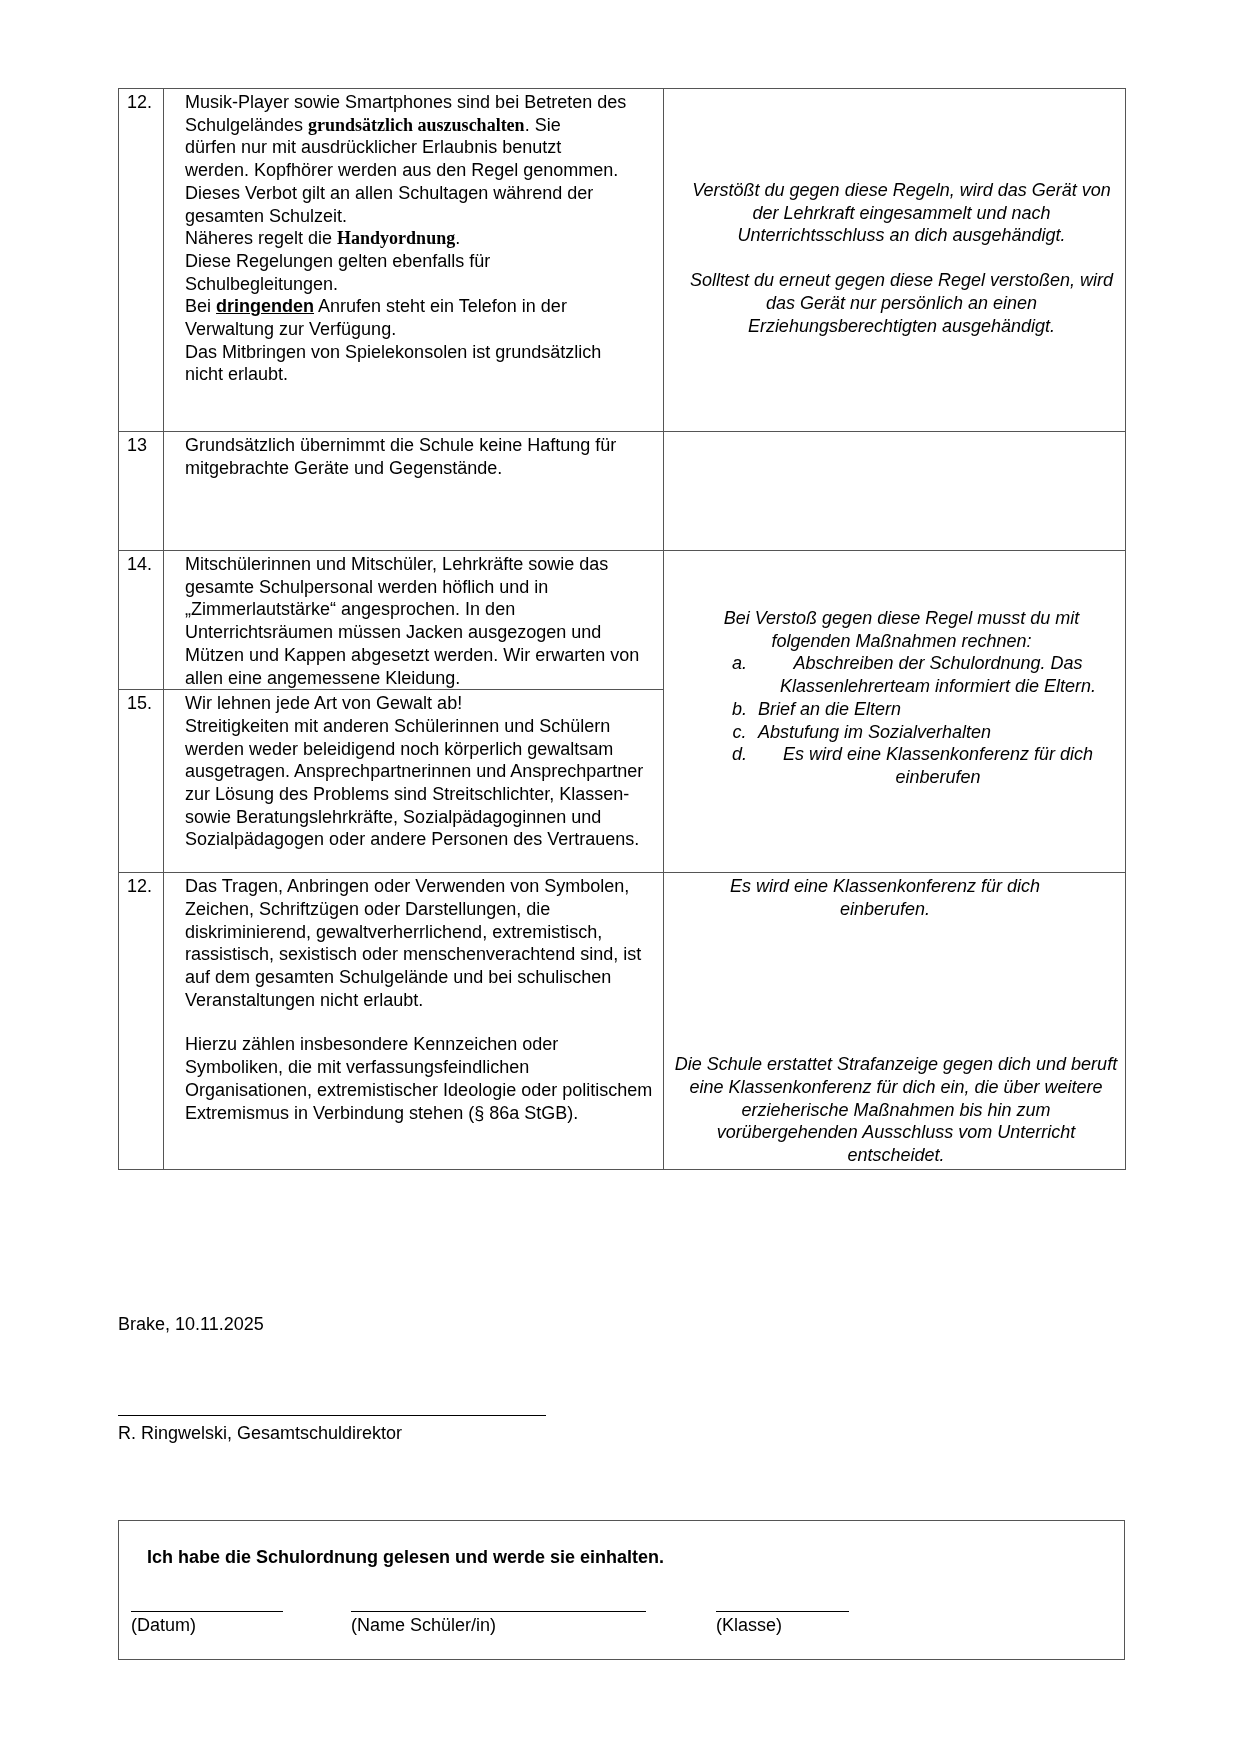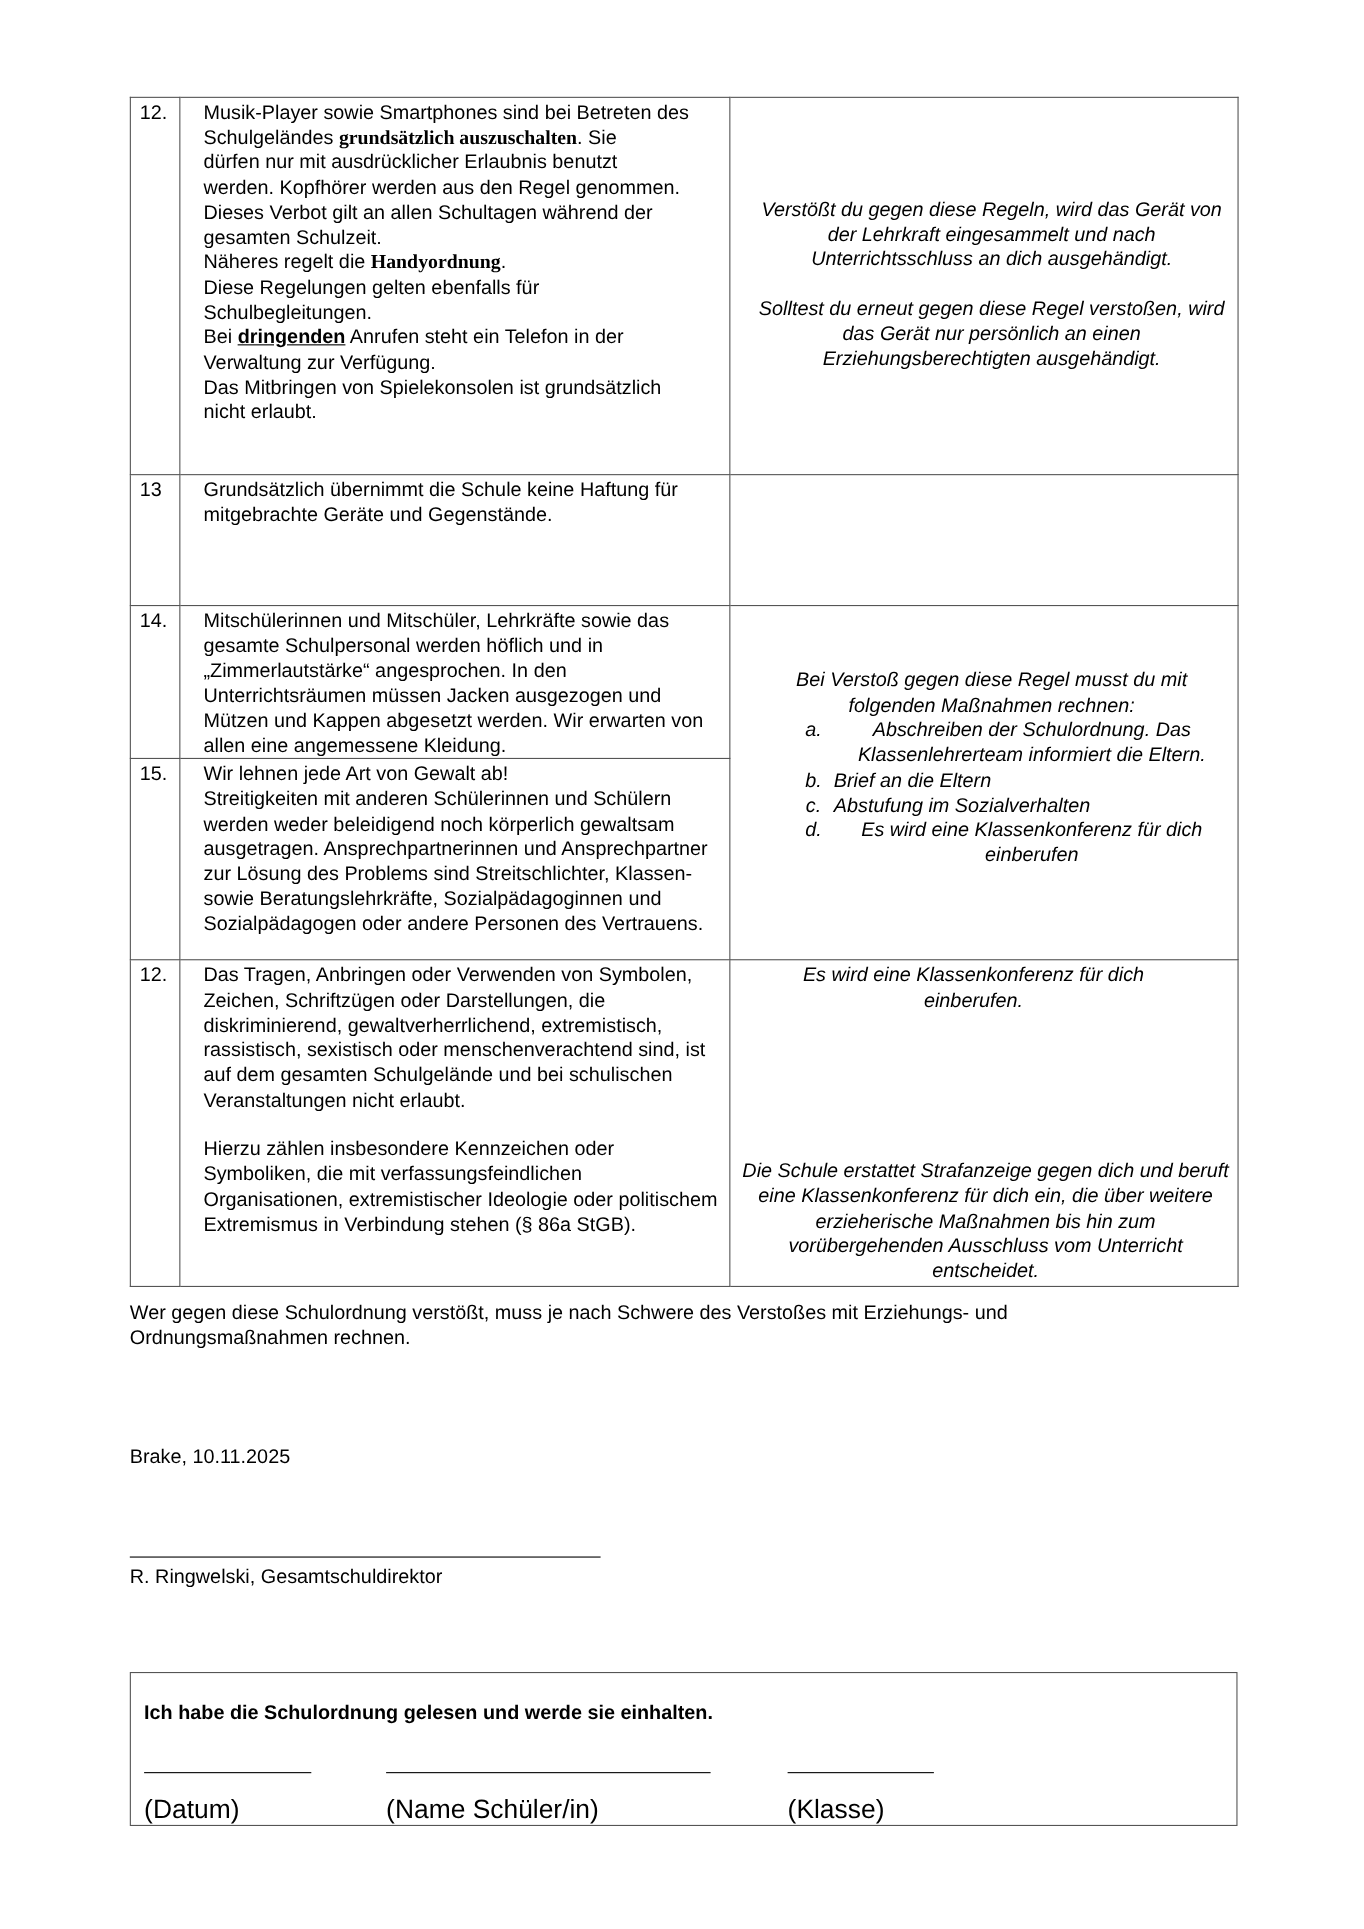--- a/index.html
+++ b/index.html
@@ -21,24 +21,24 @@
   td.cons { font-style: italic; text-align: center; }
   .line { display: block; }
   b { font-weight: bold; font-family: Liberation Serif, serif; }
   .ul { text-decoration: underline; font-weight: bold; }
   .conslist { margin: 0; padding: 0; list-style: none; }
   .conslist li { display: flex; padding-left: 36px; }
   .conslist li .lt { width: 37px; flex: none; }
   .para { position: absolute; left: 118px; font-size: 18px; line-height: 22.7px; }
   .sigline { position: absolute; left: 118px; top: 1415px; width: 428px; border-top: 1.5px solid #000; }
   .signbox { position: absolute; left: 118px; top: 1520px; width: 1007px; height: 140px; border: 1.5px solid #555; box-sizing: border-box; }
-  .signbox .head { position: absolute; left: 12px; top: 26px; font-weight: bold; font-size: 18px; }
+  .signbox .head { position: absolute; left: 28px; top: 26px; font-weight: bold; font-size: 18px; }
   .signfield { position: absolute; top: 90px; }
   .signfield .ln { border-top: 1.5px solid #000; height: 0; }
-  .signfield .lbl { margin-top: 20px; font-size: 24px; }
+  .signfield .lbl { margin-top: 3px; font-size: 18px; }
 </style>
 </head>
 <body>
 
 <div class="page">
 
   <table class="rules">
     <colgroup>
       <col style="width:45px">
         <col style="width:500px">
@@ -118,21 +118,20 @@
         <div>Hierzu zählen insbesondere Kennzeichen oder Symboliken, die mit verfassungsfeindlichen Organisationen, extremistischer Ideologie oder politischem Extremismus in Verbindung stehen (§ 86a StGB).</div>
       </td>
       <td class="cons" style="position:relative">
         <div style="width:400px">Es wird eine Klassenkonferenz für dich einberufen.</div>
         <div style="position:absolute; left:7px; top:180px; width:450px">Die Schule erstattet Strafanzeige gegen dich und beruft eine Klassenkonferenz für dich ein, die über weitere erzieherische Maßnahmen bis hin zum vorübergehenden Ausschluss vom Unterricht entscheidet.</div>
       </td>
     </tr>
   </tbody>
     </table>
 
-  <div class="para" style="top:1182px; width:900px">Wer gegen diese Schulordnung verstößt, muss je nach Schwere des Verstoßes mit Erziehungs- und Ordnungsmaßnahmen rechnen.</div>
   <div class="para" style="top:1313px">Brake, 10.11.2025</div>
 
   <div class="sigline"></div>
   <div class="para" style="top:1422px">R. Ringwelski, Gesamtschuldirektor</div>
 
   <div class="signbox">
     <div class="head">Ich habe die Schulordnung gelesen und werde sie einhalten.</div>
     <div class="signfield" style="left:12px; width:152px">
       <div class="ln"></div>
       <div class="lbl">(Datum)</div>

